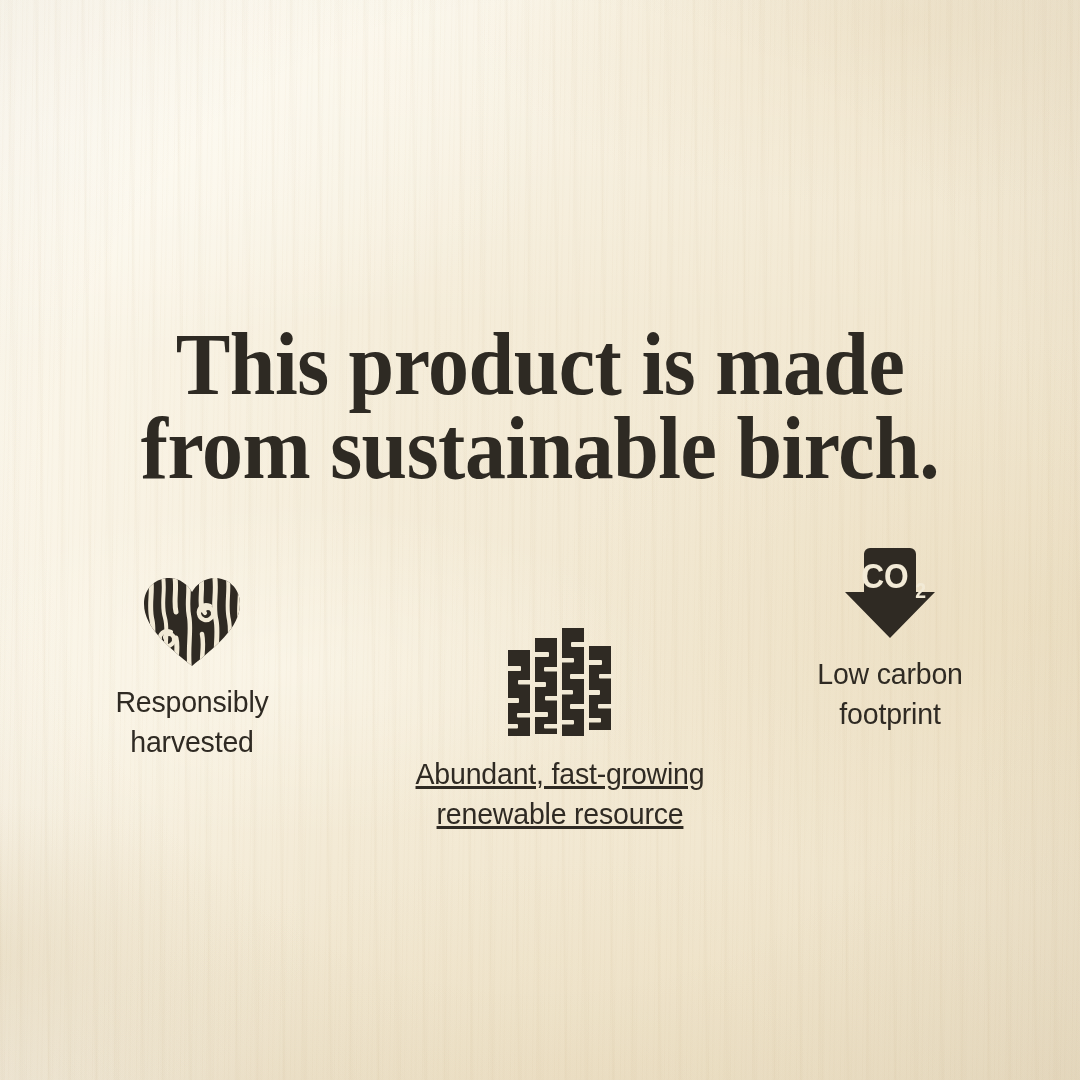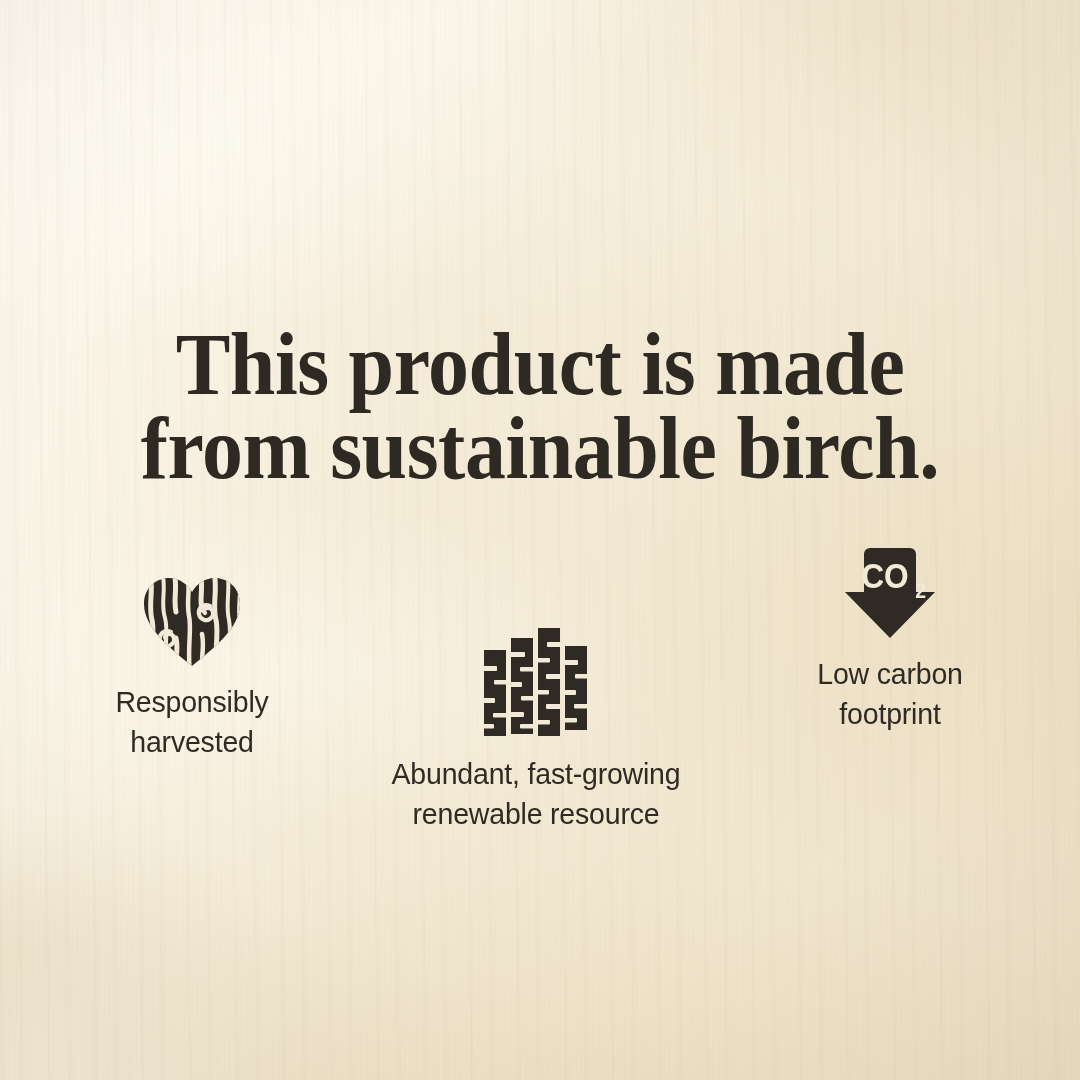--- a/index.html
+++ b/index.html
@@ -117,21 +117,21 @@
     font-family: "Liberation Sans", sans-serif;
     font-size: 30px;
     line-height: 40px;
     letter-spacing: -0.2px;
     transform: scaleX(0.95);
     margin-top: 14px;
     white-space: pre-line;
   }
 
   #col-harvested { left: 62px;  top: 576px; width: 260px; }
-  #col-renewable { left: 356px; top: 620px; width: 360px; }
+  #col-renewable { left: 380px; top: 620px; width: 360px; text-decoration: underline; }
   #col-carbon    { left: 760px; top: 548px; width: 260px; }
 
   #col-harvested .icon-wrap { height: 92px; }
   #col-renewable .icon-wrap { height: 120px; }
   #col-carbon    .icon-wrap { height: 92px; }
 
   svg { display: block; }
 </style>
 </head>
 <body>

